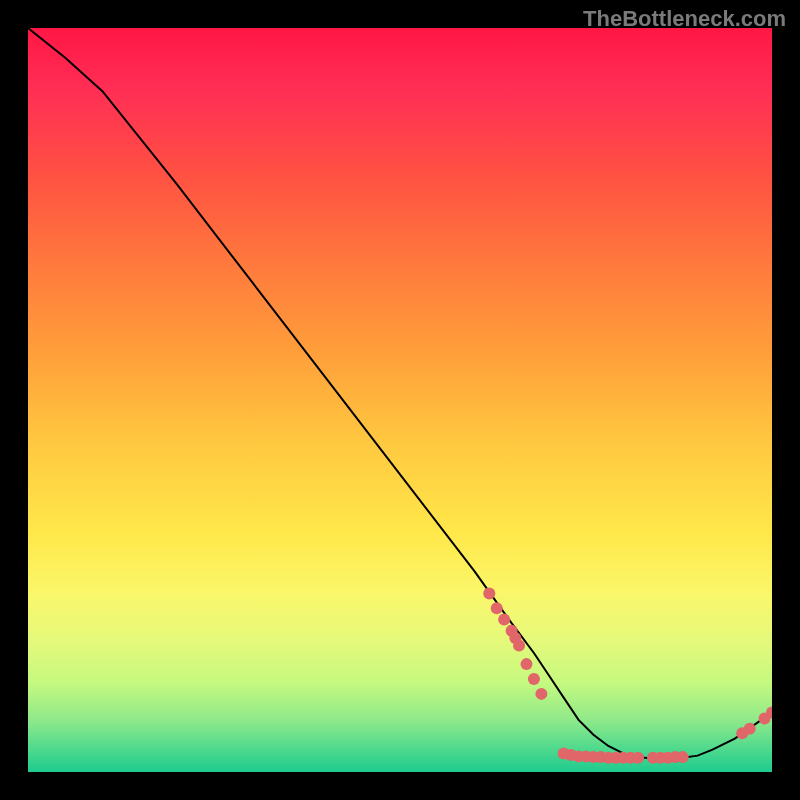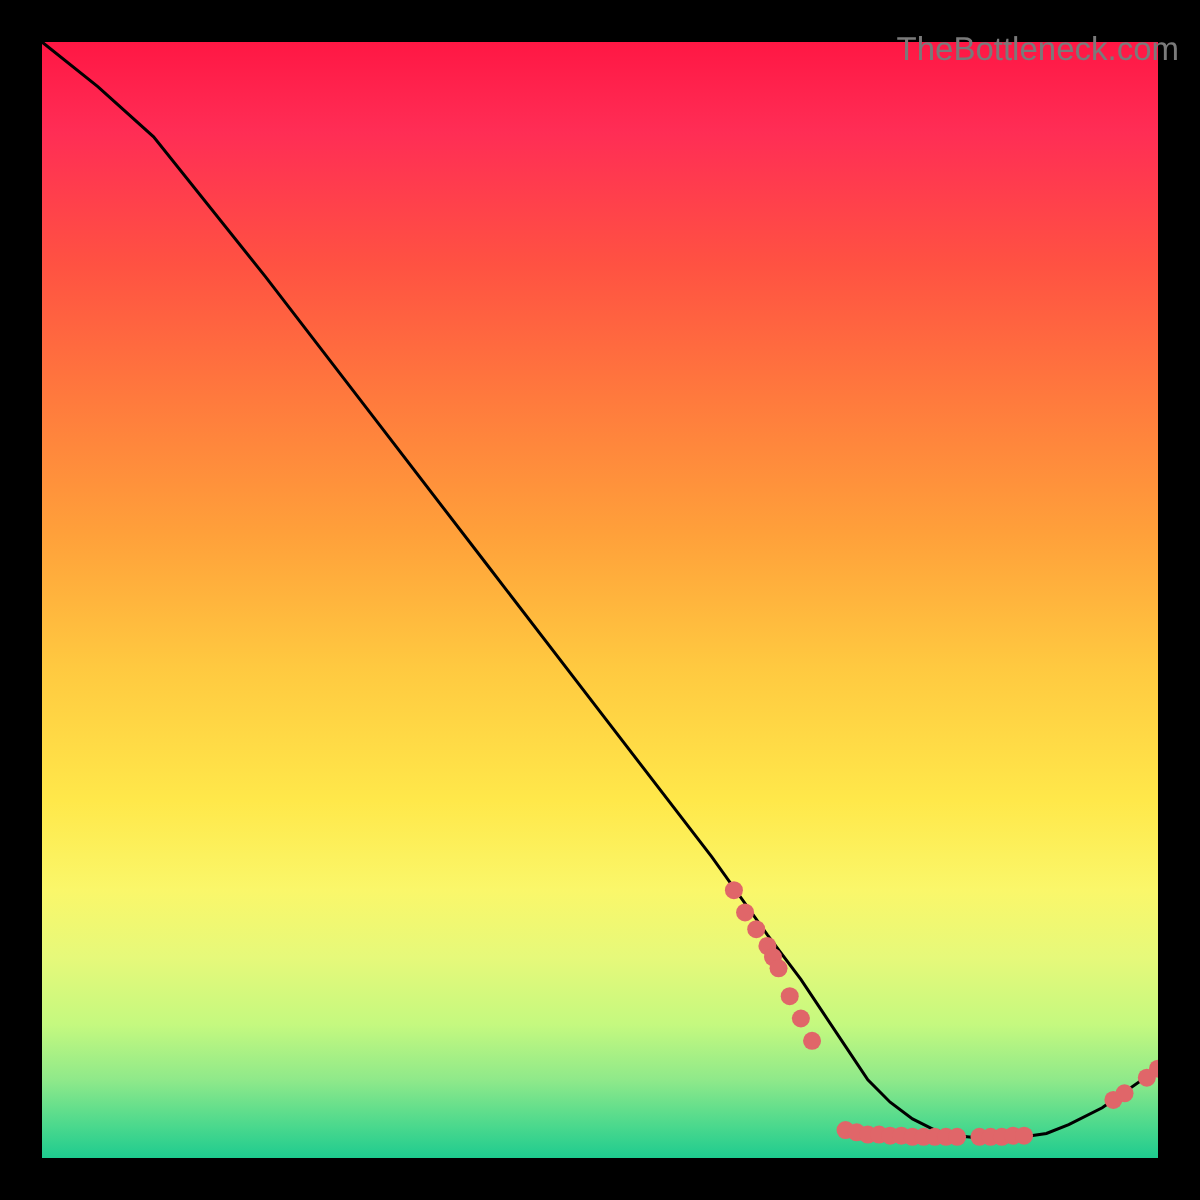--- a/index.html
+++ b/index.html
@@ -5,25 +5,25 @@
     * { margin: 0; padding: 0; box-sizing: border-box; }
     body {
       width: 800px;
       height: 800px;
       background: #000;
       position: relative;
       font-family: Arial, sans-serif;
     }
     .watermark {
       position: absolute;
-      top: 20px;
+      top: 6px;
       right: 14px;
       color: #7a7a7a;
       font-size: 22px;
-      font-weight: 400;
+      font-weight: 700;
       z-index: 10;
     }
     .chart-area {
       position: absolute;
       left: 28px;
       top: 28px;
       width: 744px;
       height: 744px;
       background: linear-gradient(to bottom,
         #ff1744 0%,

